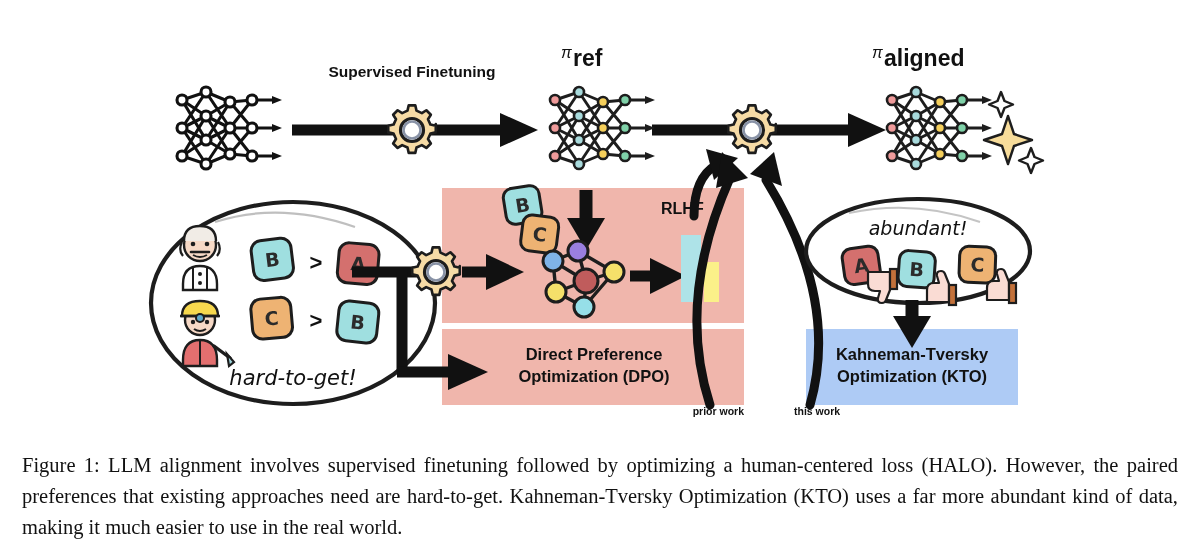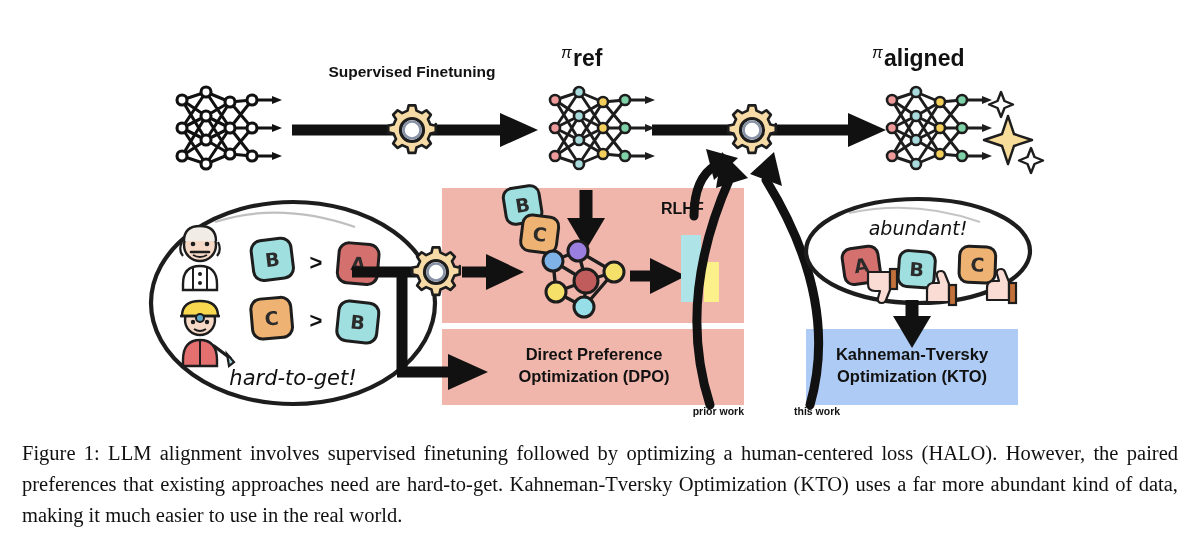--- a/index.html
+++ b/index.html
@@ -29,21 +29,21 @@
     font-family:"DejaVu Sans", sans-serif;
     font-size:19px;font-style:italic;fill:#111111;font-weight:500;
   }
   .cardletter{
     font-family:"DejaVu Sans", sans-serif;
     font-size:19px;font-weight:bold;fill:#2b2b2b;
   }
   .gt{font-family:"Liberation Sans", sans-serif;font-size:22px;font-weight:bold;fill:#111;}
 
   #caption{
-    position:absolute;left:0;top:420px;width:1200px;height:120px;
+    position:absolute;left:0;top:432px;width:1200px;height:120px;
     box-sizing:border-box;padding:18px 22px 0 22px;
   }
   #caption p{
     margin:0;
     font-family:"Liberation Serif", serif;
     font-size:20.5px;line-height:1.52;color:#111111;
     text-align:justify;
     text-justify:inter-word;
   }
 </style>

